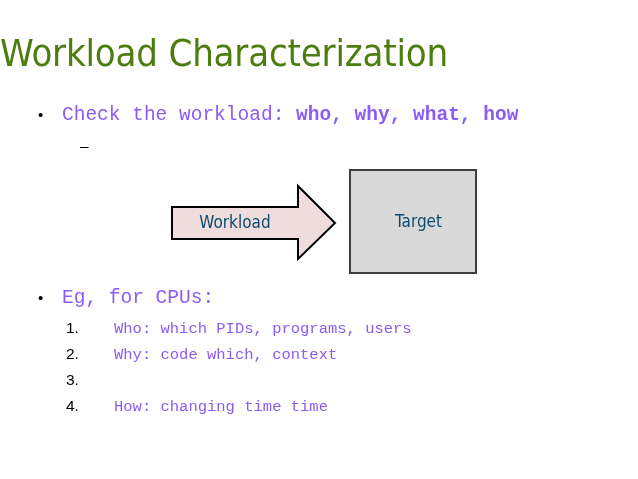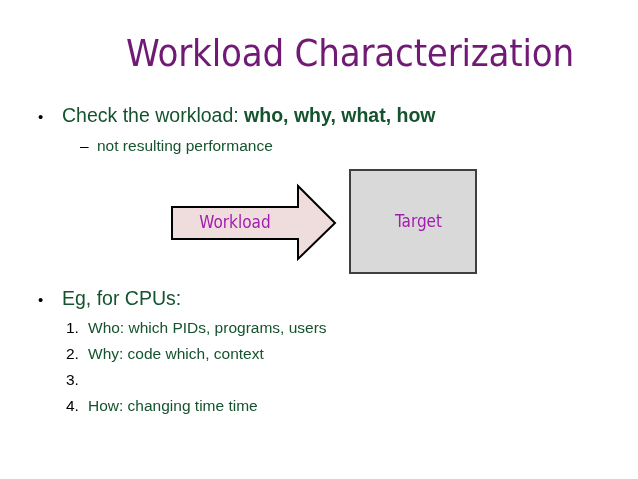--- a/index.html
+++ b/index.html
@@ -22,28 +22,28 @@
     inset: 0;
     background: #ffffff;
   }
 
   
   .slide-title {
     position: absolute;
     top: 31px;
     left: 0;
     width: 574px;
-    text-align: right;
+    text-align: left;
     font-family: "DejaVu Sans Condensed", "DejaVu Sans", sans-serif;
     font-stretch: condensed;
     font-size: 38px;
     font-weight: 400;
     line-height: 44px;
     letter-spacing: -0.2px;
-    color: #701a75;
+    color: #4d7c0f;
     white-space: nowrap;
   }
 
   
   .body-block {
     position: absolute;
     left: 0;
     top: 0;
     width: 638px;
     height: 479px;
@@ -59,21 +59,22 @@
   .bullet-mark {
     display: inline-block;
     font-size: 19px;
     line-height: 24px;
     color: #000;
   }
 
   .bullet-text {
     font-size: 19.5px;
     line-height: 24px;
-    color: #14532d;
+    color: #8b5cf6;
+    font-family: Liberation Mono, monospace;
   }
   .bullet-text b {
     font-weight: bold;
   }
 
   
   .lvl1 .bullet-mark {
     width: 24px;
     font-size: 15px;
   }
@@ -90,40 +91,41 @@
 
   
   .numbered .bullet-mark {
     width: 22px;
     font-size: 15.5px;
     text-align: left;
   }
   .numbered .bullet-text {
     font-size: 15.5px;
     line-height: 20px;
+    margin-left: 26px;
   }
 
   
   .diagram {
     position: absolute;
     left: 0;
     top: 0;
     width: 638px;
     height: 479px;
     pointer-events: none;
   }
   .diagram svg { display: block; }
 
   .shape-label {
     position: absolute;
     font-family: "DejaVu Sans Condensed", "DejaVu Sans", sans-serif;
     font-stretch: condensed;
     font-size: 17px;
     line-height: 20px;
-    color: #a21caf;
+    color: #0c4a6e;
     white-space: nowrap;
     text-align: center;
   }
 
   #workload-label {
     left: 172px;
     top: 212px;
     width: 126px;
   }
 
@@ -142,21 +144,20 @@
 
   <div class="body-block">
 
     <div class="bullet-row lvl1" style="left:38px; top:103px;">
       <span class="bullet-mark">•</span>
       <span class="bullet-text"><span>Check the workload: </span><b>who, why, what, how</b></span>
     </div>
 
     <div class="bullet-row lvl2" style="left:80px; top:134px;">
       <span class="bullet-mark">–</span>
-      <span class="bullet-text">not resulting performance</span>
     </div>
 
     <div class="bullet-row lvl1" style="left:38px; top:286px;">
       <span class="bullet-mark">•</span>
       <span class="bullet-text">Eg, for CPUs:</span>
     </div>
 
     <div class="bullet-row numbered" style="left:66px; top:316px;">
       <span class="bullet-mark">1.</span>
       <span class="bullet-text">Who: which PIDs, programs, users</span>

